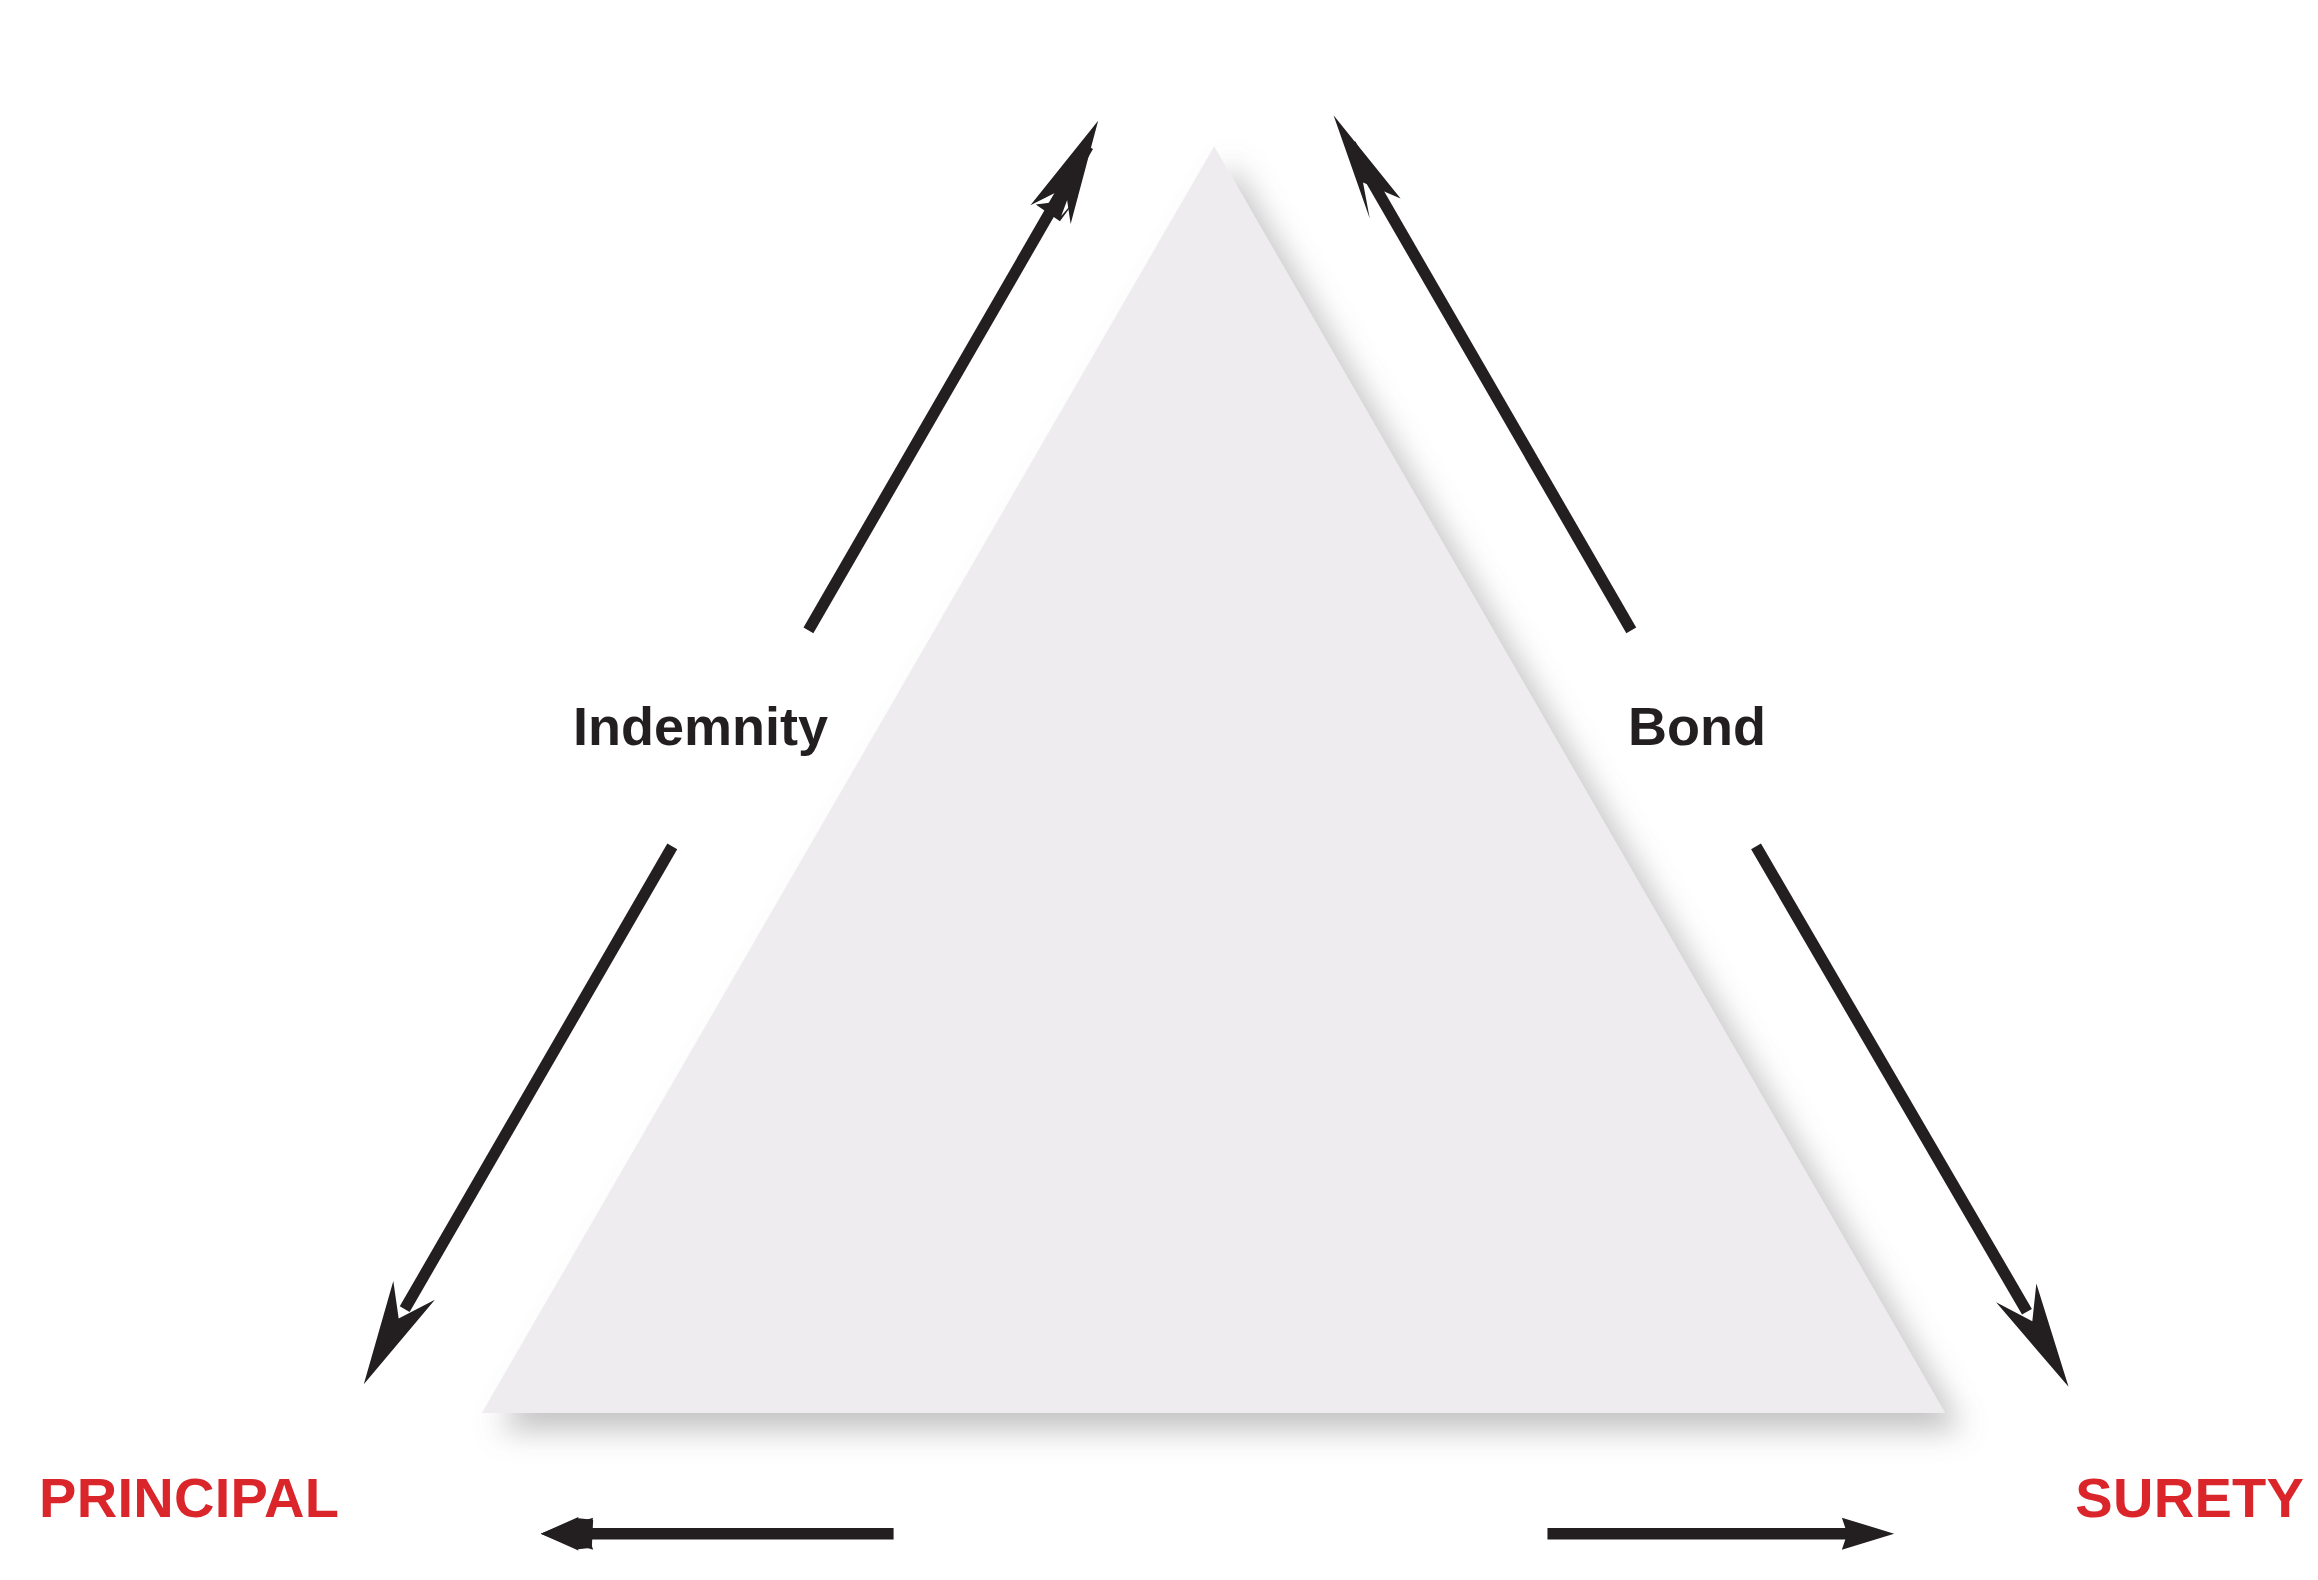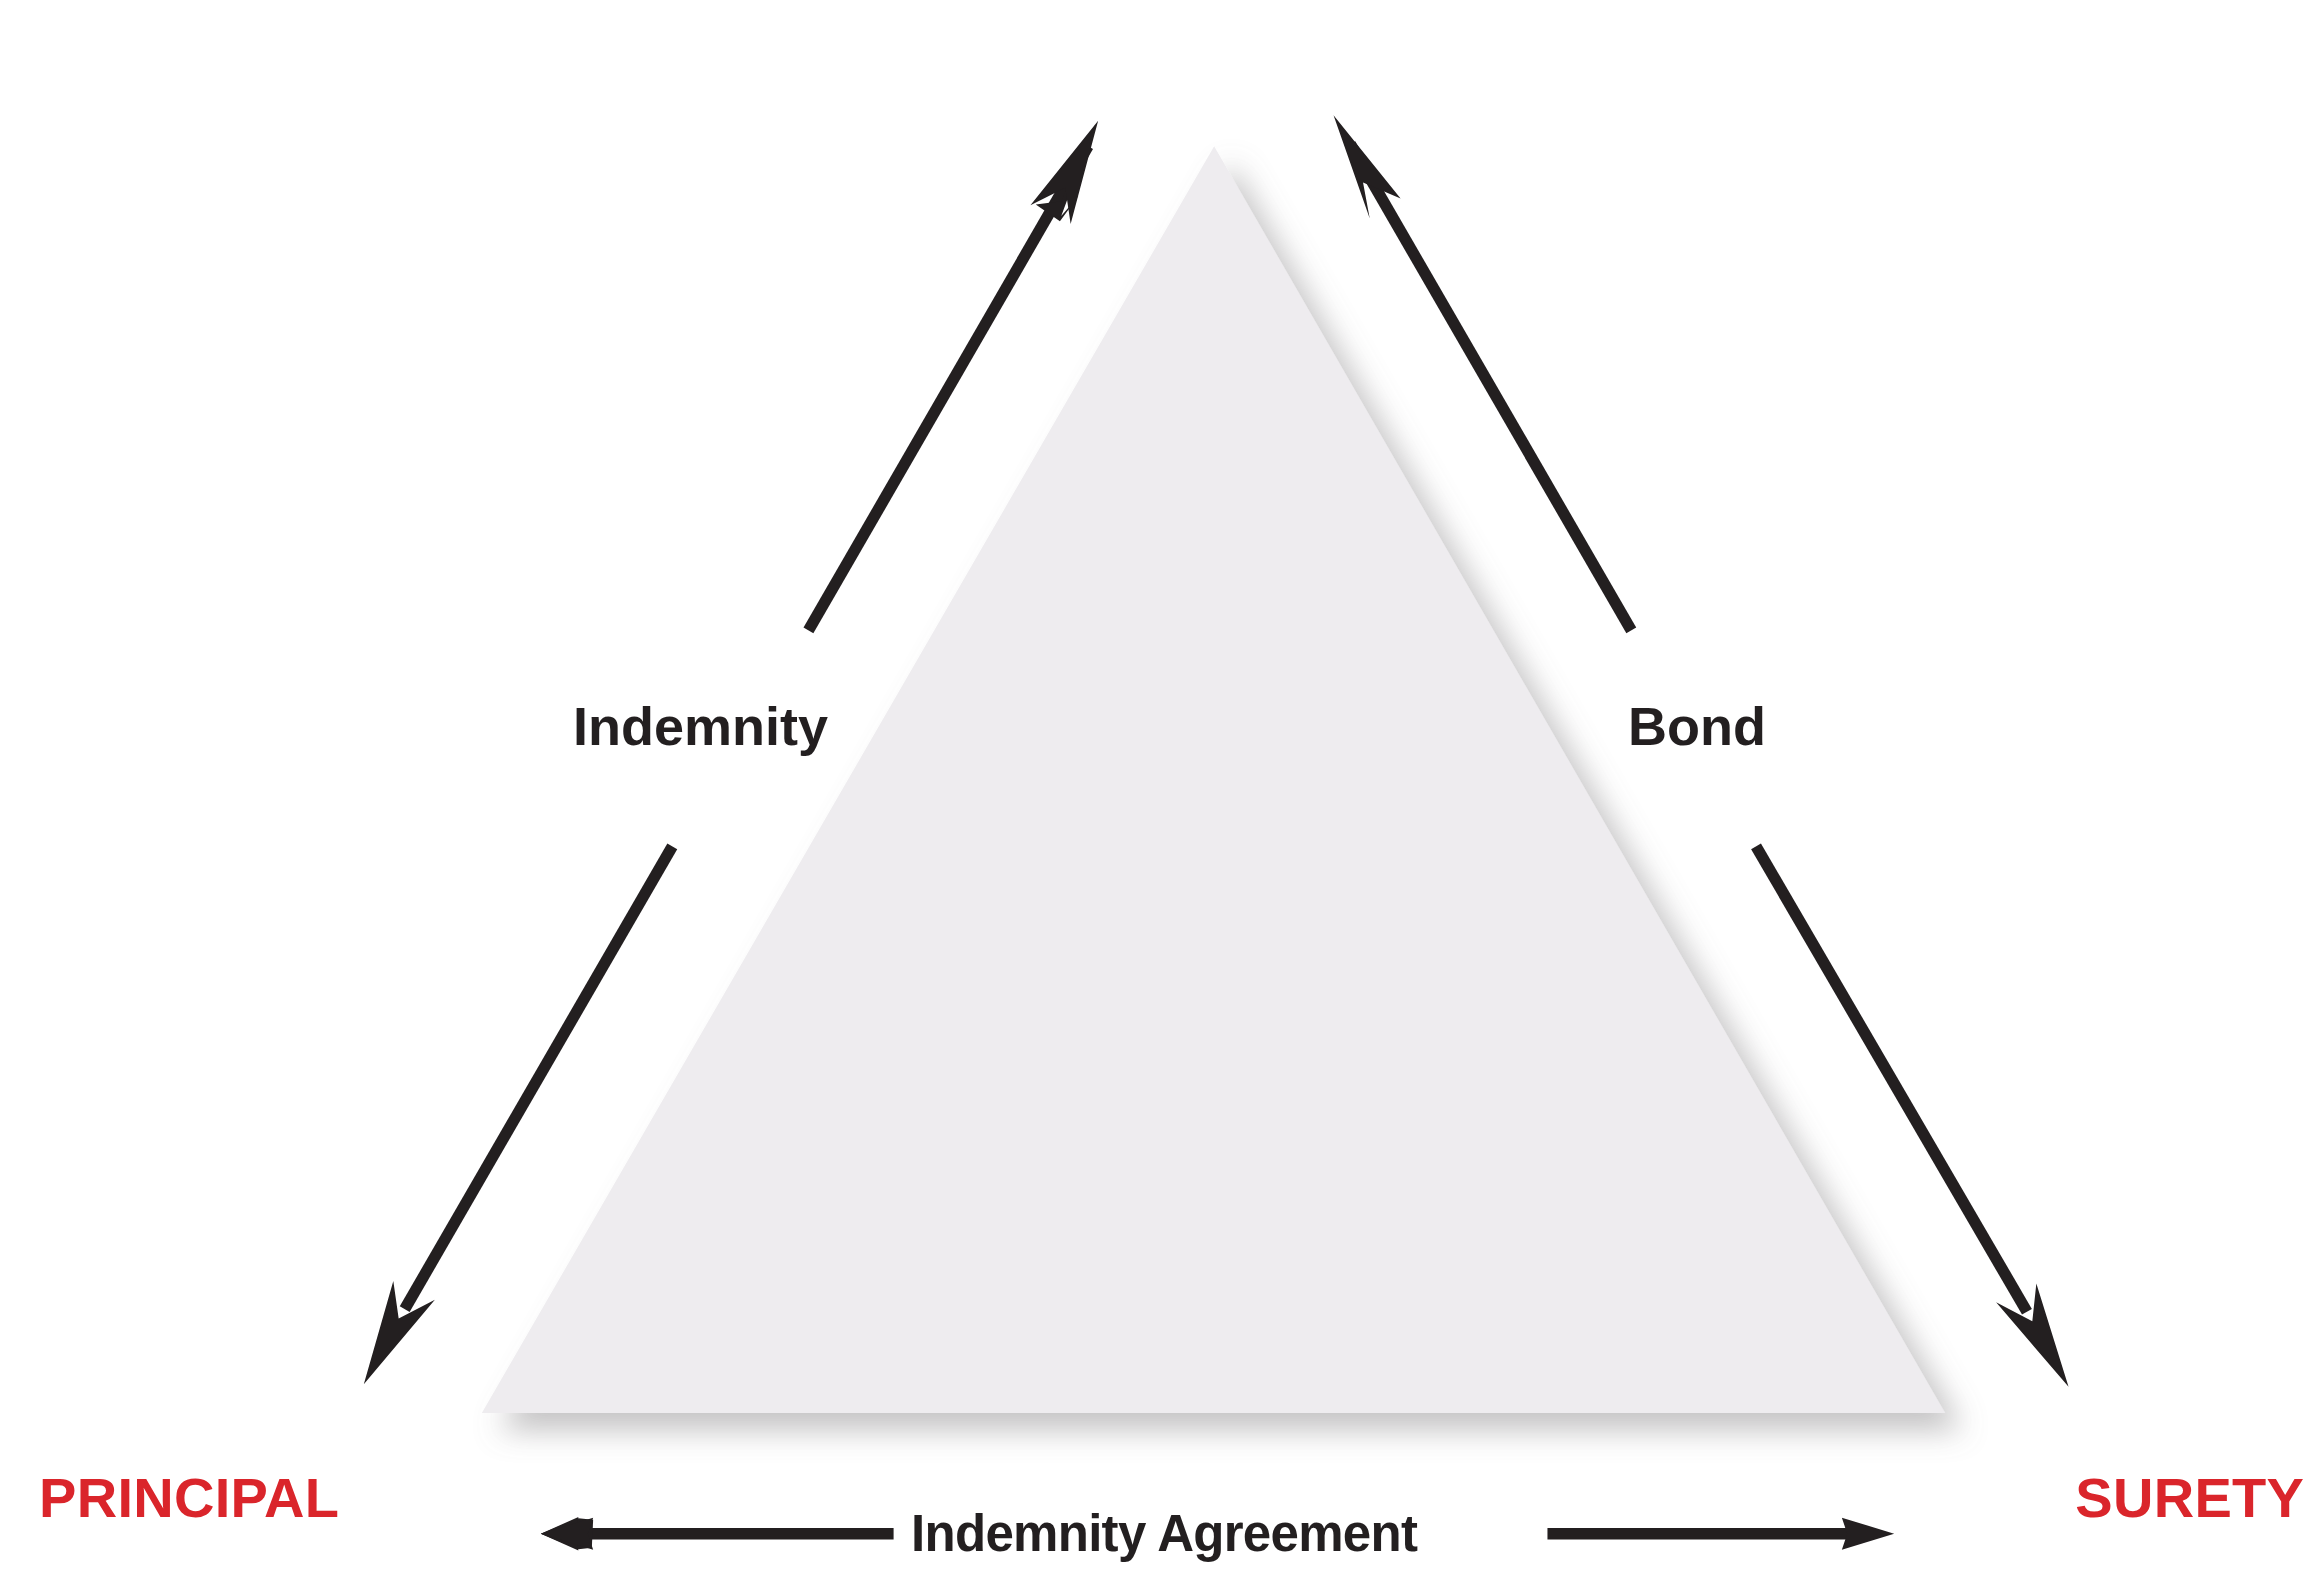--- a/index.html
+++ b/index.html
@@ -131,16 +131,15 @@
 
 
   <div class="node-label" id="label-principal">PRINCIPAL</div>
 
   <div class="node-label" id="label-surety">SURETY</div>
 
   <div class="edge-label" id="label-contract">Indemnity</div>
 
   <div class="edge-label" id="label-bond">Bond</div>
 
-  <div class="edge-label" id="label-indemnity">Indemnity Agreement</div>
 
 </div>
 
 
 </body></html>

